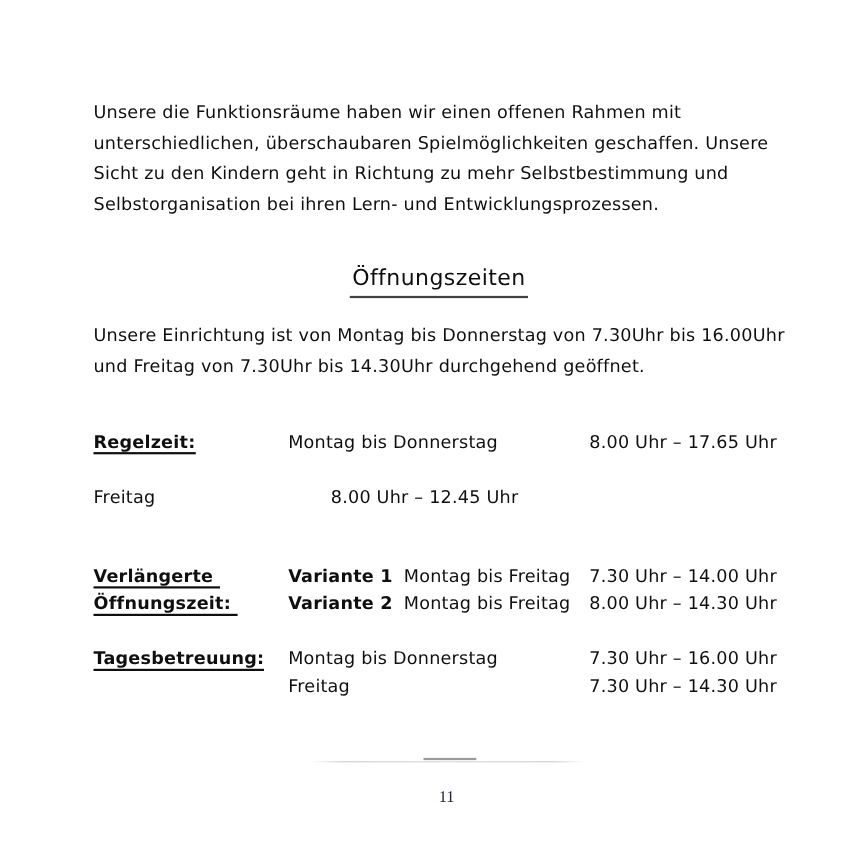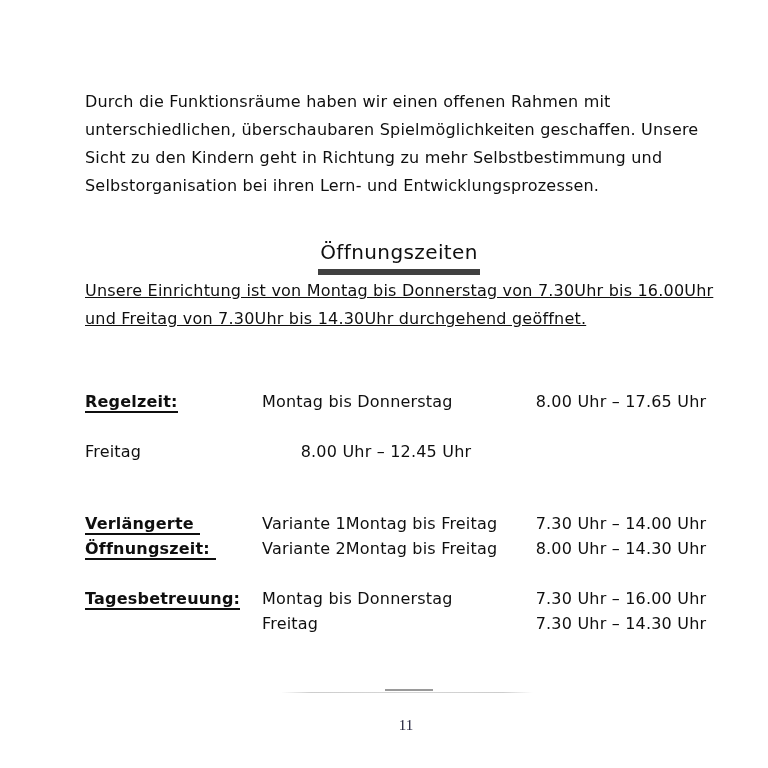--- a/index.html
+++ b/index.html
@@ -19,35 +19,35 @@
   
   .paragraph {
     position: absolute;
     left: 85px;
     font-size: 16px;
     line-height: 28px;
     letter-spacing: 0.2px;
   }
   .paragraph .line { white-space: nowrap; }
   .intro  { top: 88px;  }
-  .hours  { top: 277px; text-decoration: underline; }
+  .hours  { top: 291px; }
   
   .heading-wrap {
     position: absolute;
     left: 85px;
     top: 236px;
     width: 628px;
     text-align: center;
     line-height: 32px;
   }
   .heading-text {
     display: inline-block;
     font-size: 20px;
     letter-spacing: 0.4px;
-    border-bottom: 6px solid #404040;
+    border-bottom: 2px solid #404040;
     padding: 0 2px 1px 2px;
     white-space: nowrap;
   }
   
   .sched-block {
     position: absolute;
     left: 85px;
     display: grid;
     grid-template-columns: 177px 248px 222px;
     grid-auto-rows: 25px;
@@ -60,22 +60,22 @@
   .cell { white-space: nowrap; overflow: visible; }
   .cell.time { text-align: center; }
   .label-underline {
     display: inline-block;
     font-weight: 700;
     border-bottom: 2px solid #0f0f0f;
     padding-bottom: 0px;
     white-space: pre;
   }
   .variant {
-    font-weight: 400;
-    margin-right: 0;
+    font-weight: 700;
+    margin-right: 10px;
   }
   .variant:empty { display: none; }
   
   .footnote-separator {
     position: absolute;
     left: 385px;
     top: 689px;
     width: 48px;
     height: 2px;
     background: #9a9a9a;
@@ -100,21 +100,21 @@
     color: #23233c;
     margin-top: 20px;
   }
 </style>
 </head>
 <body>
 
 <div class="page">
 
   <div class="paragraph intro">
-    <div class="line">Durch die Funktionsräume haben wir einen offenen Rahmen mit</div>
+    <div class="line">Unsere die Funktionsräume haben wir einen offenen Rahmen mit</div>
     <div class="line">unterschiedlichen, überschaubaren Spielmöglichkeiten geschaffen. Unsere</div>
     <div class="line">Sicht zu den Kindern geht in Richtung zu mehr Selbstbestimmung und</div>
     <div class="line">Selbstorganisation bei ihren Lern- und Entwicklungsprozessen.</div>
   </div>
 
   <div class="heading-wrap">
     <span class="heading-text">Öffnungszeiten</span>
   </div>
 
   <div class="paragraph hours">

